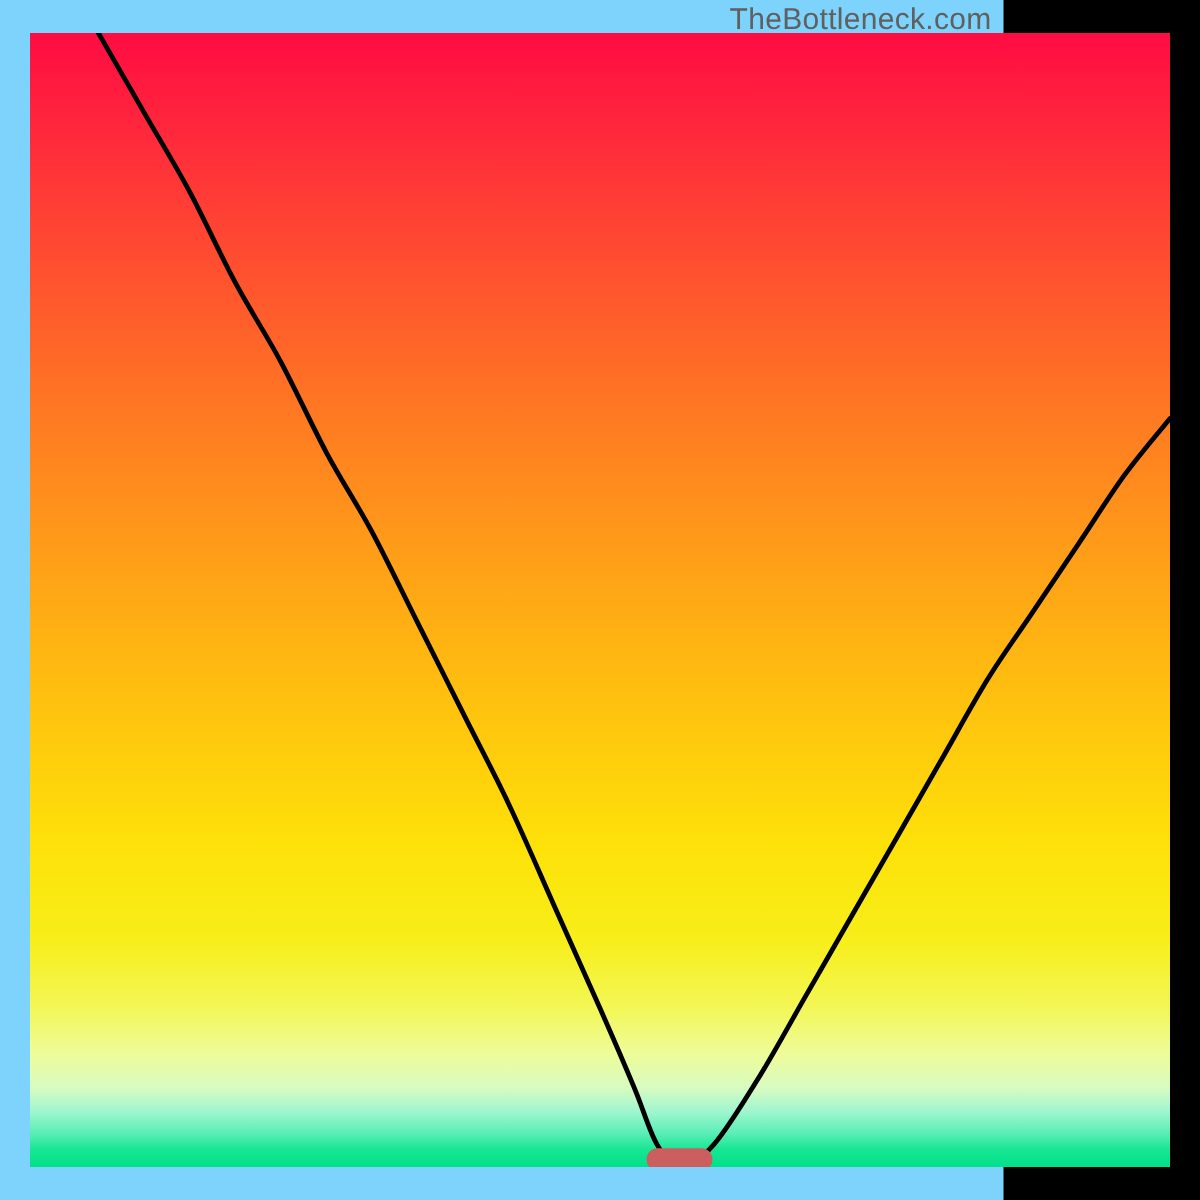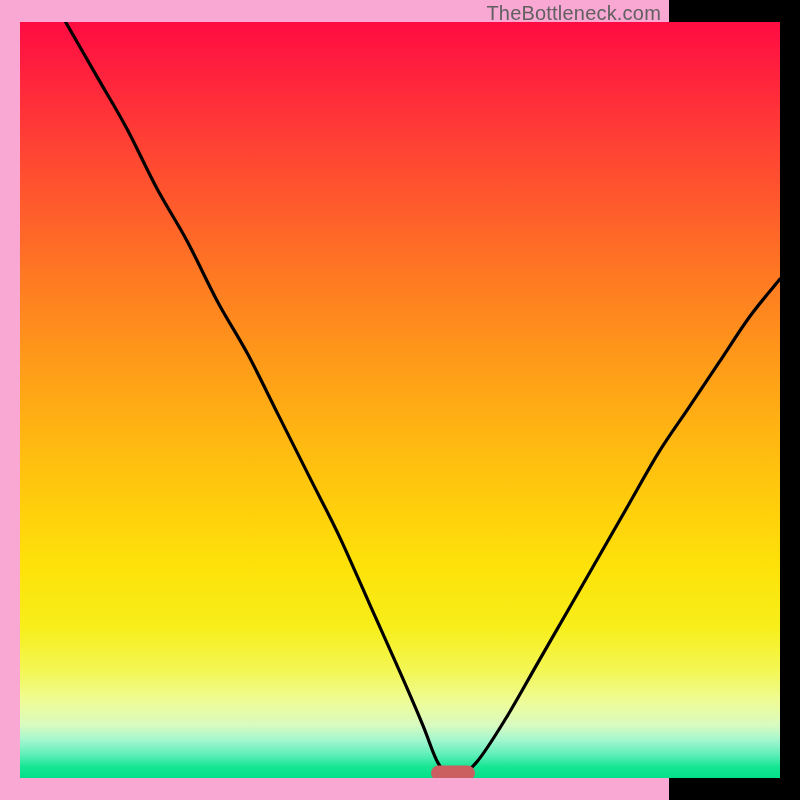--- a/index.html
+++ b/index.html
@@ -8,21 +8,21 @@
     width: 800px;
     height: 800px;
     background: #000;
     overflow: hidden;
     font-family: Arial, Helvetica, sans-serif;
   }
   .frame {
     position: relative;
     width: 669px;
     height: 800px;
-    background: #f9a8d4;
+    background: #7dd3fc;
   }
   .watermark {
     position: absolute;
     top: 2px;
     right: 8px;
     color: #606060;
     font-size: 20px;
     letter-spacing: 0.2px;
     z-index: 10;
   }

